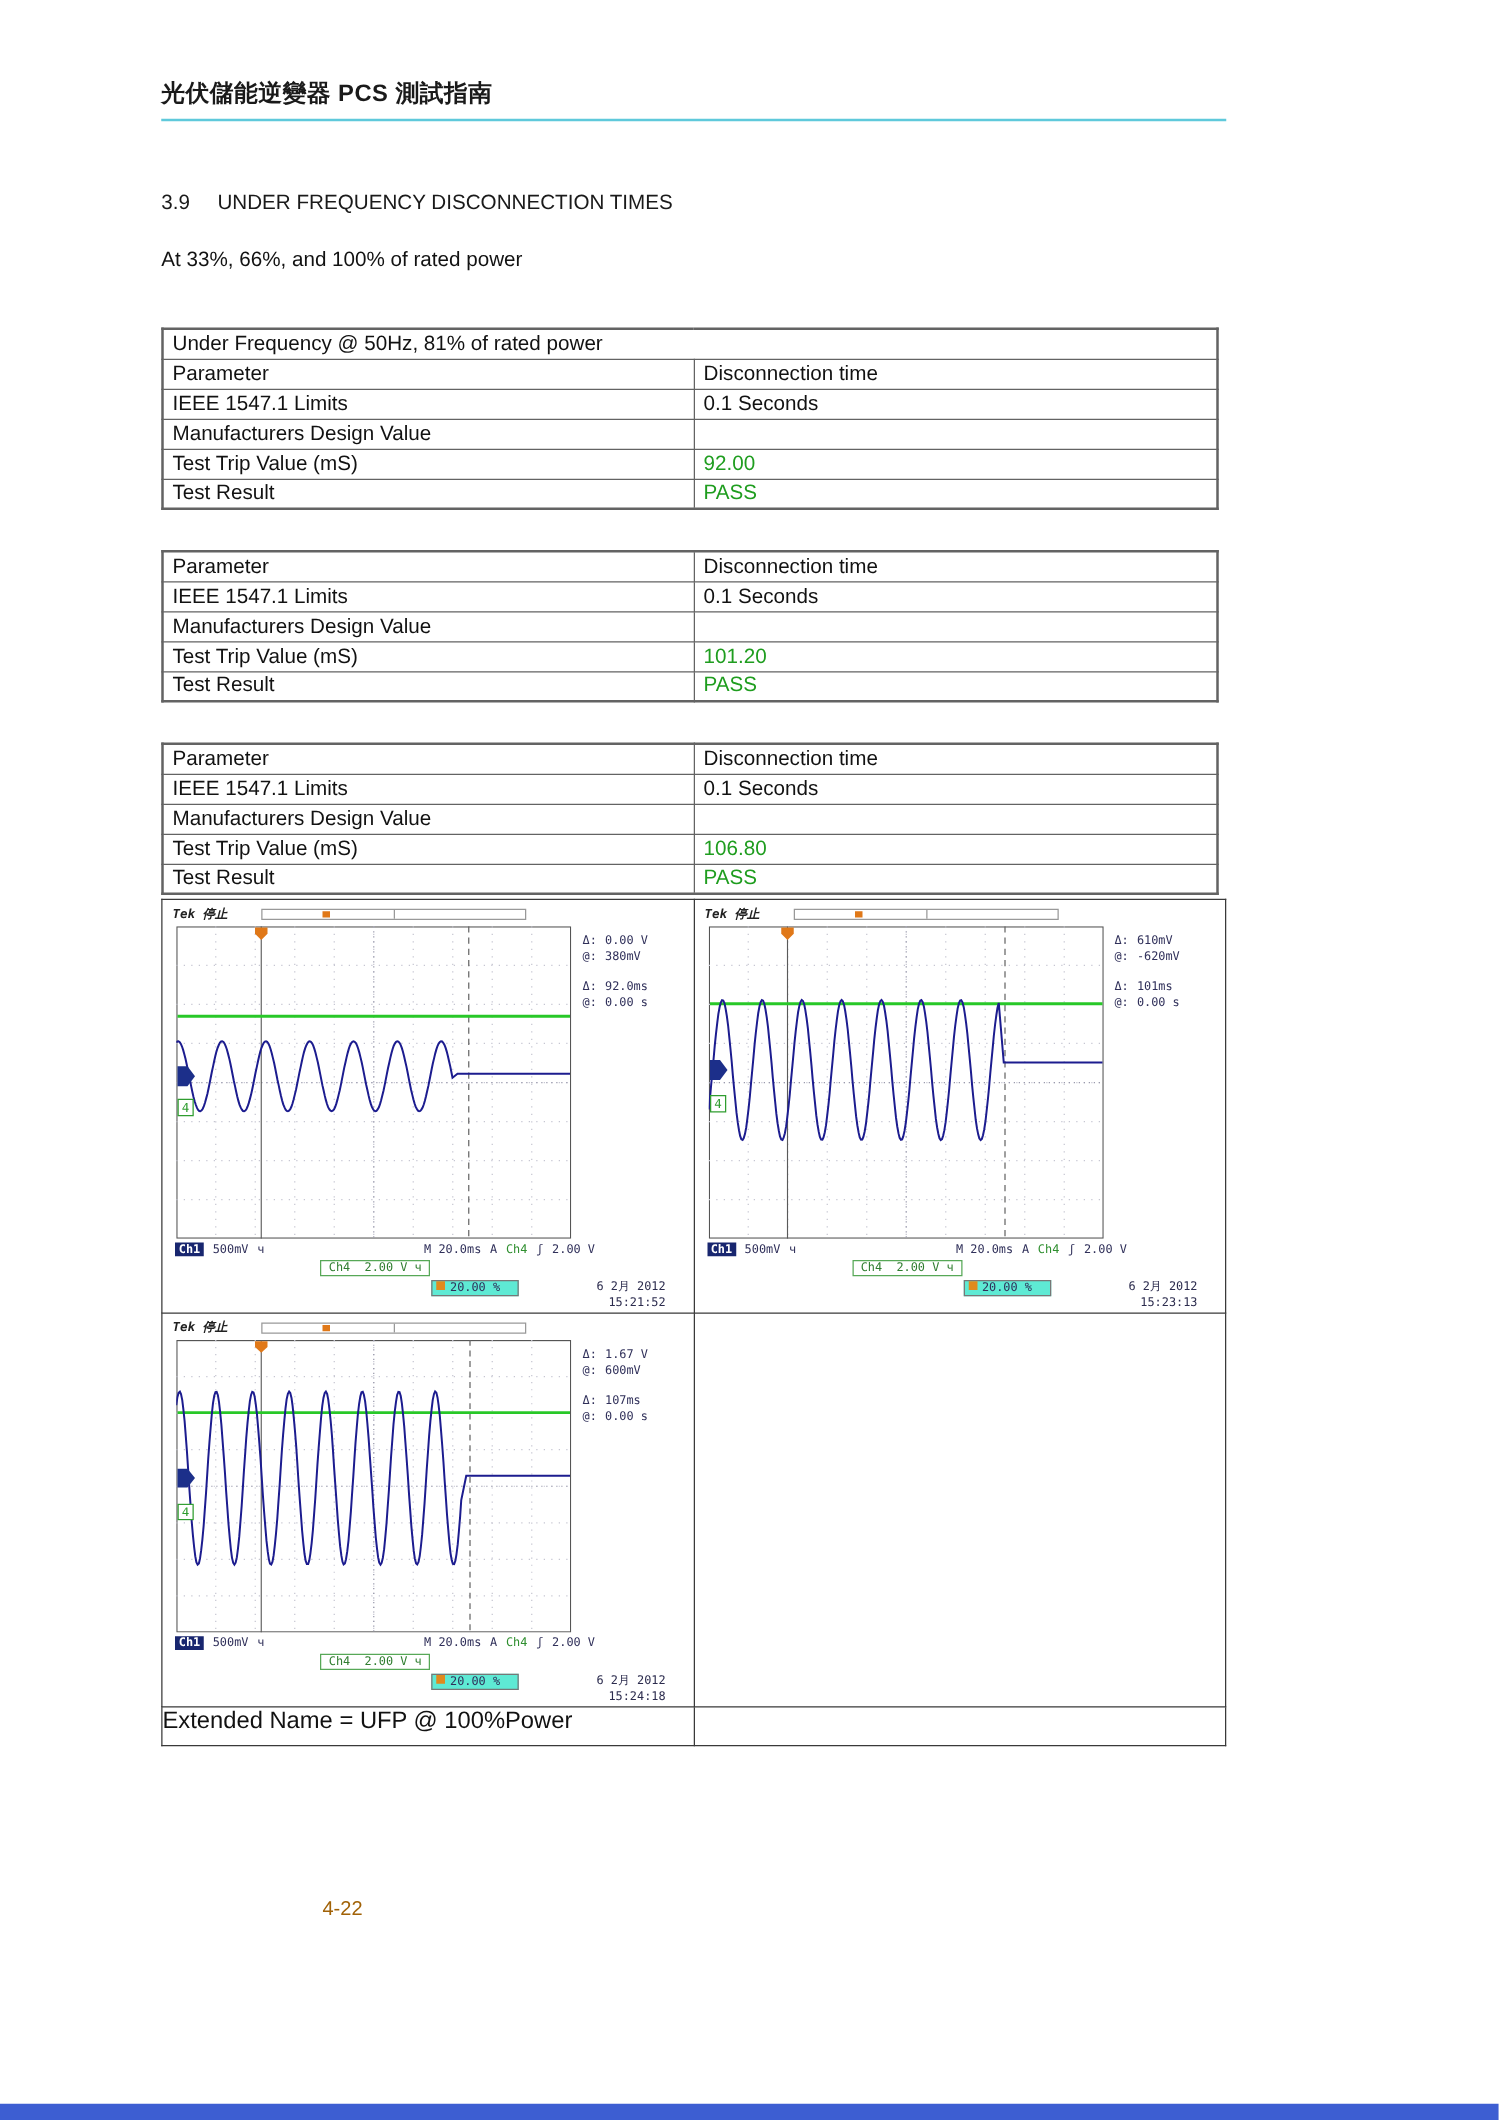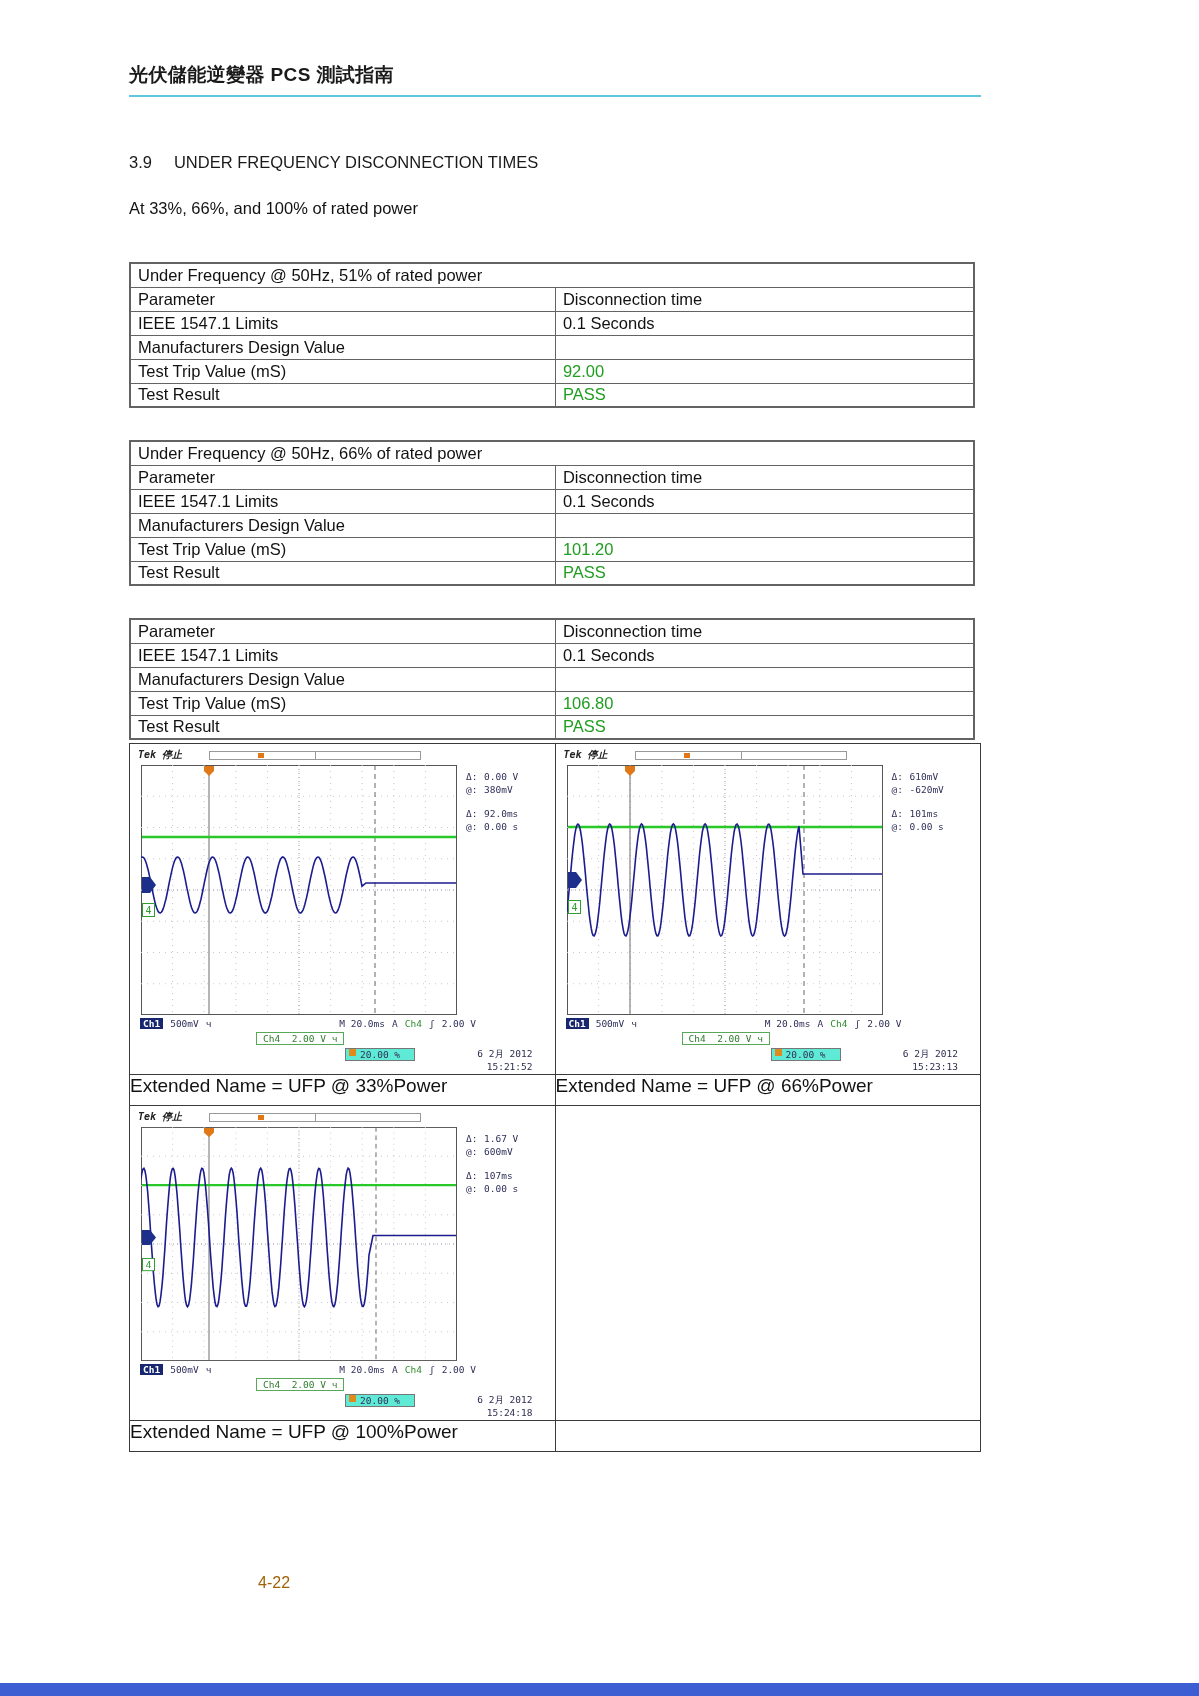--- a/index.html
+++ b/index.html
@@ -60,21 +60,21 @@
   <div class="section-heading">
     <span>3.9</span>
     <span>UNDER FREQUENCY DISCONNECTION TIMES</span>
   </div>
 
   <div class="intro">At 33%, 66%, and 100% of rated power</div>
 
   <table class="param first">
     <tbody>
         <tr>
-          <td colspan="2">Under Frequency @ 50Hz, 51% of rated power</td>
+          <td colspan="2">Under Frequency @ 50Hz, 81% of rated power</td>
         </tr>
     <tr>
       <td>Parameter</td>
       <td class="val">Disconnection time</td>
     </tr>
     <tr>
       <td>IEEE 1547.1 Limits</td>
       <td class="val">0.1 Seconds</td>
     </tr>
     <tr>
@@ -87,23 +87,20 @@
     </tr>
     <tr>
       <td>Test Result</td>
       <td class="val green">PASS</td>
     </tr>
   </tbody>
     </table>
 
   <table class="param">
     <tbody>
-        <tr>
-          <td colspan="2">Under Frequency @ 50Hz, 66% of rated power</td>
-        </tr>
     <tr>
       <td>Parameter</td>
       <td class="val">Disconnection time</td>
     </tr>
     <tr>
       <td>IEEE 1547.1 Limits</td>
       <td class="val">0.1 Seconds</td>
     </tr>
     <tr>
       <td>Manufacturers Design Value</td>
@@ -323,24 +320,20 @@
             <div class="dt">
               <div>6 2月 2012</div>
               <div>15:23:13</div>
             </div>
           </div>
         </div>
 
       </td>
     </tr>
     <tr>
-      <td class="cap">Extended Name = UFP @ 33%Power</td>
-      <td class="cap">Extended Name = UFP @ 66%Power</td>
-    </tr>
-    <tr>
       <td class="shot-cell short">
 
         <div class="scope">
           <div class="scope-top">
             <span class="tek">Tek 停止</span>
             <div class="acq-strip">
               <span class="tickmid"></span>
               <span class="amarker"></span>
             </div>
           </div>

